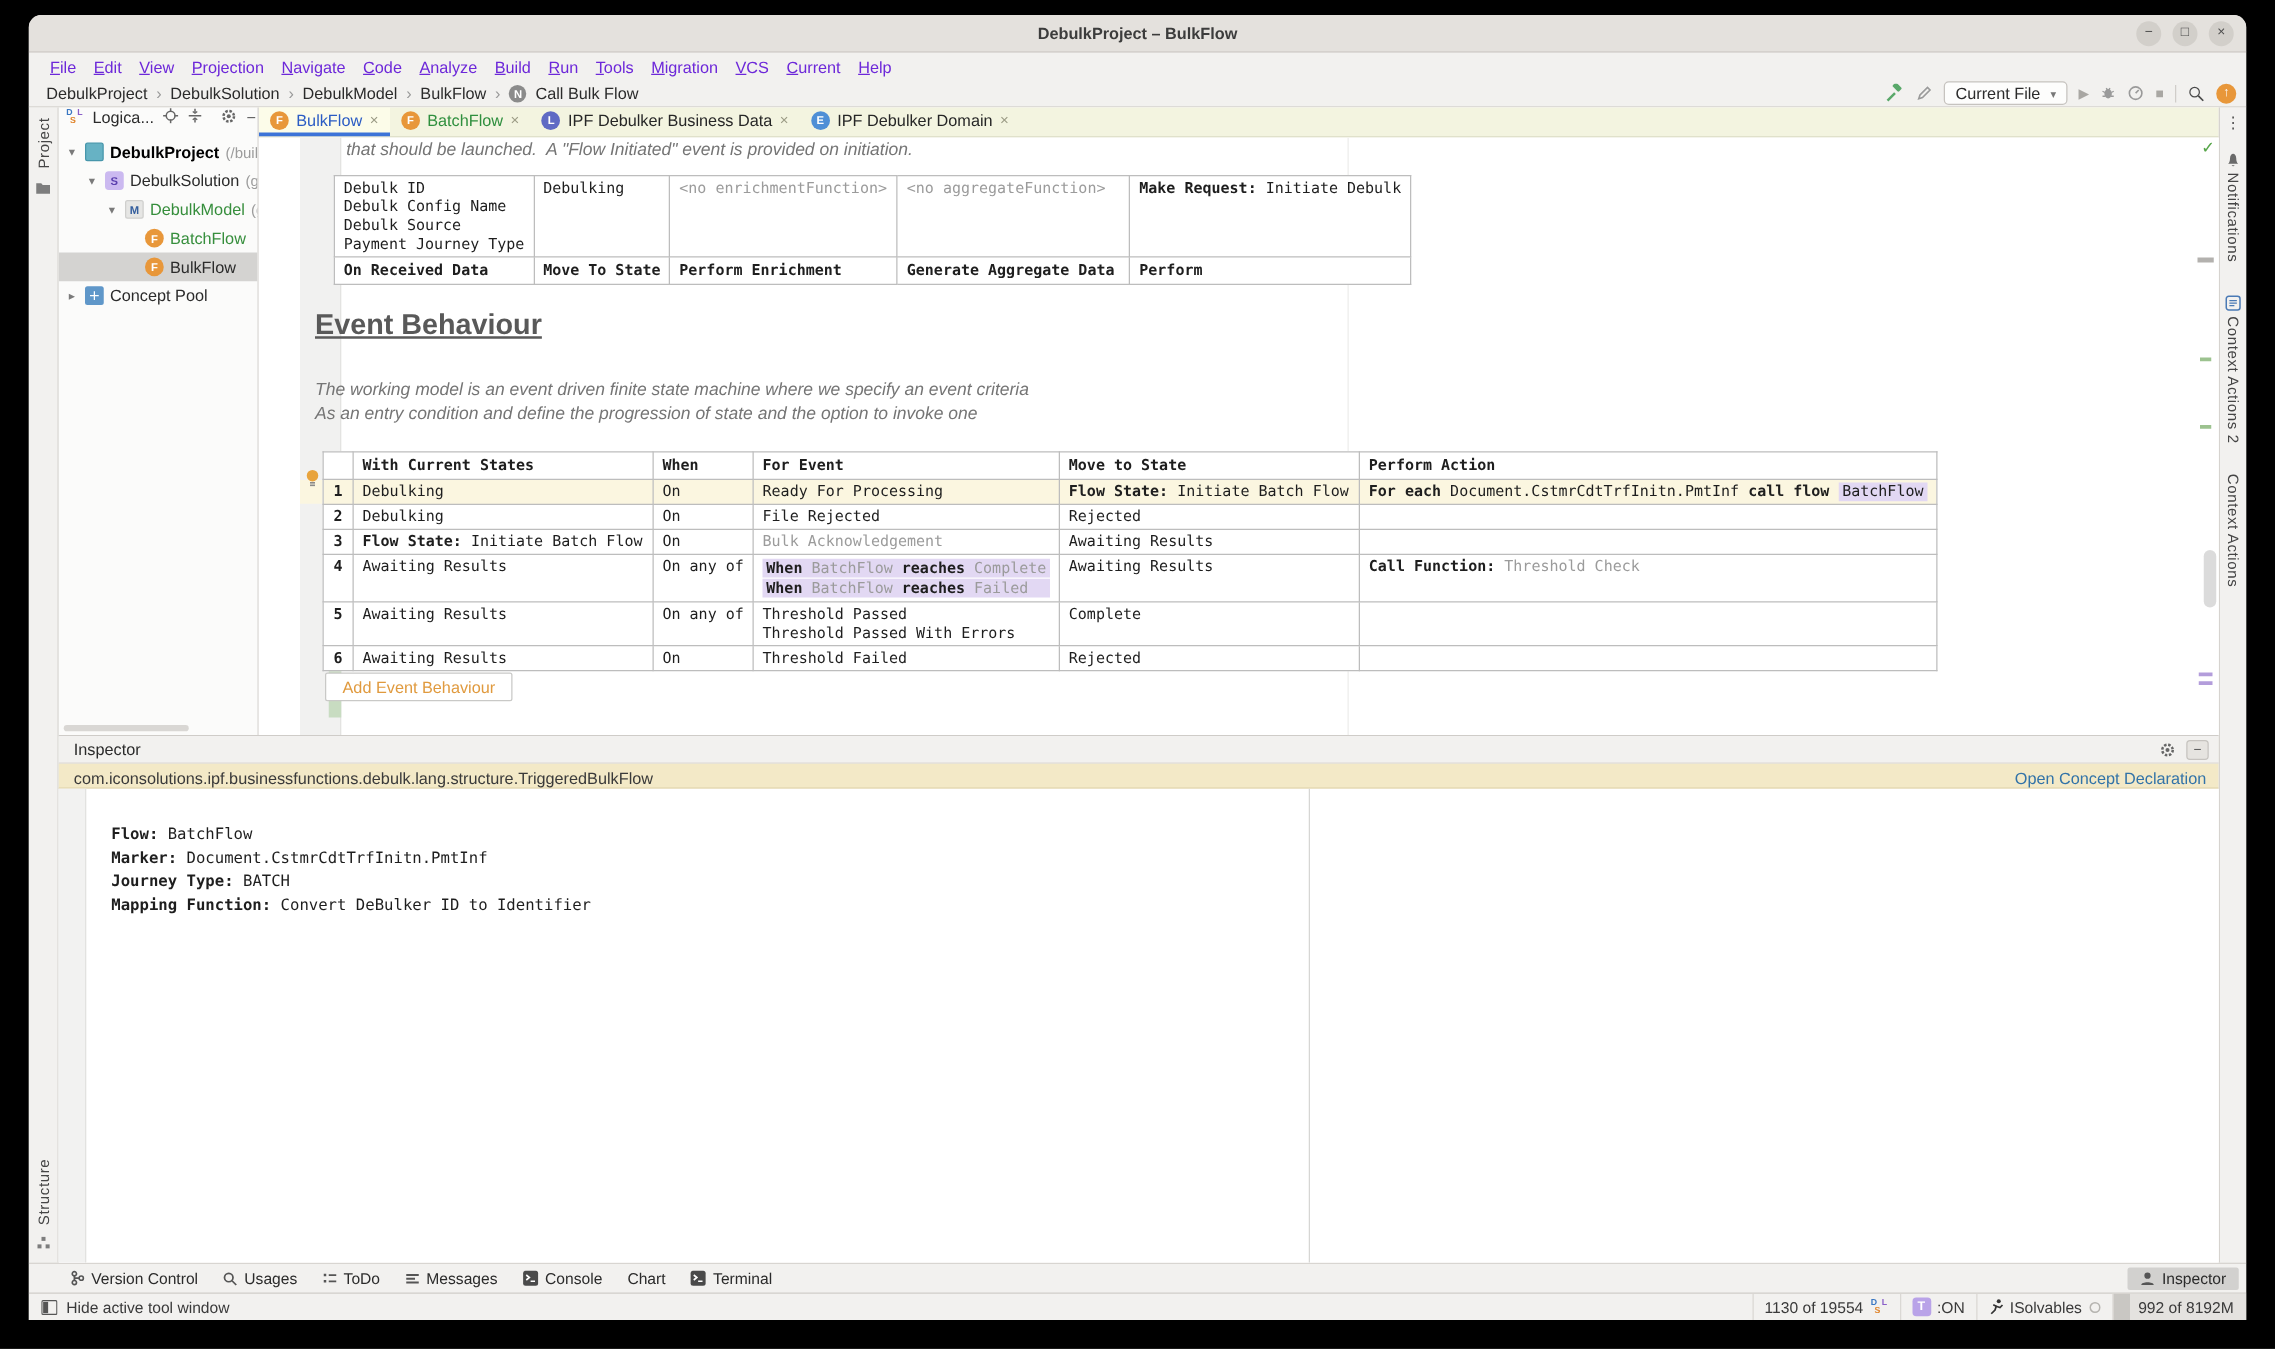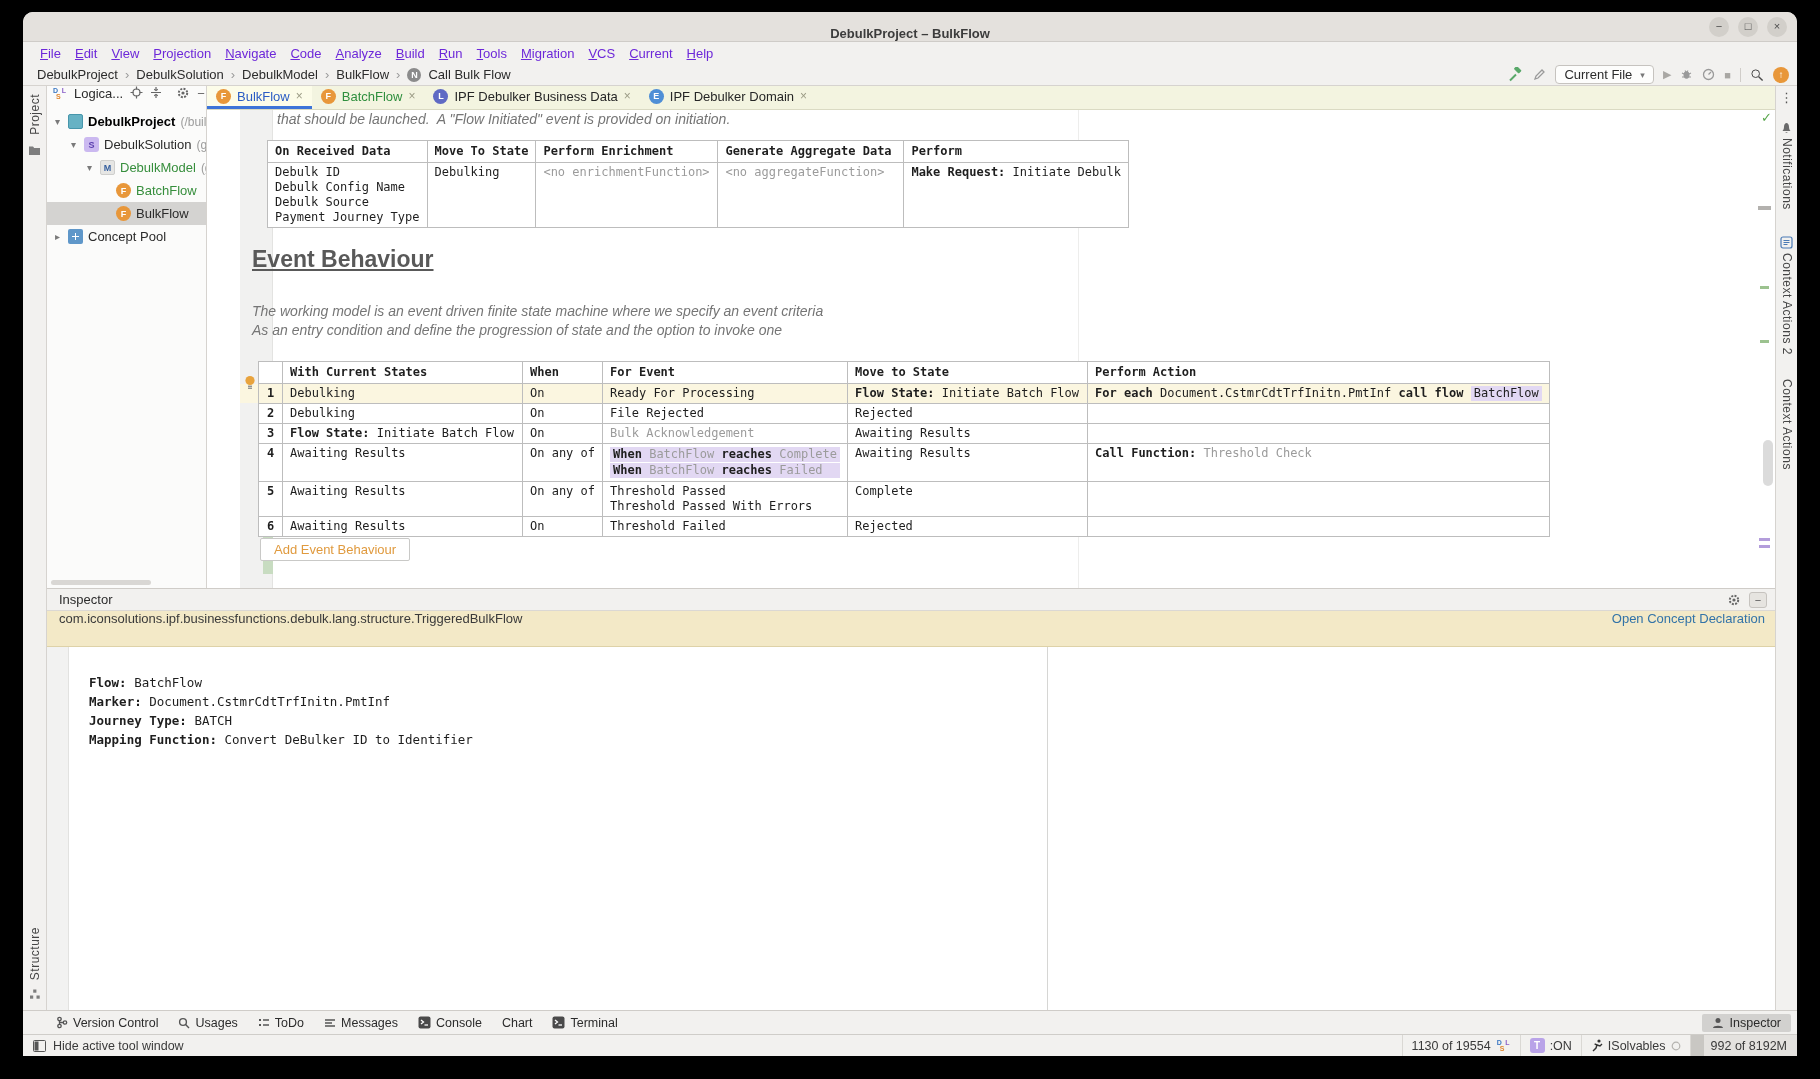--- a/index.html
+++ b/index.html
@@ -1,21 +1,21 @@
 <!DOCTYPE html>
 <html><head>
 <meta charset="utf-8">
 <style>
   *{box-sizing:border-box;margin:0;padding:0}
   body{background:#000;font-family:"Liberation Sans",sans-serif}
   .screen{position:relative;width:1820px;height:1079px;background:#000;overflow:hidden}
   .window{position:absolute;left:23px;top:12px;width:1774px;height:1044px;background:#f2f1ef;border-radius:10px 10px 0 0;overflow:hidden}
 
   
-  .titlebar{height:30px;background:#e4e1dd;border-bottom:1px solid #cfccc8;display:flex;align-items:flex-end;justify-content:center;position:relative}
+  .titlebar{height:30px;background:#e4e1dd;border-bottom:1px solid #cfccc8;display:flex;align-items:center;justify-content:center;position:relative}
   .title{font-weight:bold;font-size:13px;color:#3c3c3c}
   .winbtns{position:absolute;right:10px;top:5px;display:flex;gap:9px}
   .winbtn{width:20px;height:20px;border-radius:50%;background:#d2cfca;color:#4c4c4c;font-size:11px;line-height:18px;text-align:center}
 
   
   .menubar{height:22px;display:flex;align-items:center;padding-left:10px;background:#f2f1ef}
   .menu-item{display:inline-block;padding:0 7px;font-size:13px;color:#6d28d9}
   .menu-item::first-letter{text-decoration:underline}
   .navbar{height:22px;display:flex;align-items:center;justify-content:space-between;padding:0 8px 0 14px;border-bottom:1px solid #d6d3cf;background:#f2f1ef}
   .crumbs{display:flex;align-items:center;gap:7px;font-size:13px;color:#2b2b2b}
@@ -104,21 +104,21 @@
   .mk-g2{right:6px;top:230px;width:9px;height:3px;background:#9cc28f}
   .mk-p1{right:5px;top:428px;width:11px;height:3px;background:#b39ddb}
   .mk-p2{right:5px;top:435px;width:11px;height:3px;background:#b39ddb}
   .vthumb{right:2px;top:330px;width:10px;height:46px;background:rgba(0,0,0,.14);border-radius:5px}
 
   
   .inspector{height:422px;display:flex;flex-direction:column;border-top:1px solid #cfccc8;background:#fff}
   .insp-header{height:22px;background:#f2f1ef;border-bottom:1px solid #dbd8d4;display:flex;align-items:center;justify-content:space-between;padding:0 8px 0 12px;font-size:13px;color:#2b2b2b}
   .insp-hicons{display:flex;align-items:center;gap:8px}
   .boxed-minus{display:inline-flex;width:18px;height:16px;border:1px solid #c6c3bf;background:#e6e4e0;border-radius:3px;align-items:center;justify-content:center;color:#555;font-size:11px}
-  .insp-bar{height:36px;background:#f3e9c7;border-bottom:1px solid #ded2a8;display:flex;align-items:flex-start;justify-content:space-between;padding:0 10px 0 12px;font-size:13px;color:#3a3a3a}
+  .insp-bar{height:20px;background:#f3e9c7;border-bottom:1px solid #ded2a8;display:flex;align-items:flex-end;justify-content:space-between;padding:0 10px 0 12px;font-size:13px;color:#3a3a3a}
   .insp-link{color:#3273a8}
   .insp-content{flex:1;position:relative;background:#fff}
   .insp-strip{position:absolute;left:0;top:0;bottom:0;width:22px;background:#f2f2f1;border-right:1px solid #e2e2e0}
   .insp-divider{position:absolute;left:1000px;top:0;bottom:0;width:1px;background:#d6d6d4}
   .insp-fields{position:absolute;left:42px;top:26px;font-family:"DejaVu Sans Mono",monospace;font-size:12.5px;line-height:19px;color:#1e1e1e}
 
   
   .toolbar-bottom{height:24px;background:#f2f1ef;border-top:1px solid #cfccc8;display:flex;align-items:center;justify-content:space-between;padding:0 4px 0 33px;font-size:12.5px;color:#2b2b2b}
   .tw-items{display:flex;gap:20px;align-items:center}
   .tw-item{display:flex;align-items:center;gap:5px}
@@ -346,37 +346,37 @@
             <table class="t1">
               <colgroup>
                     <col style="width:152px">
                     <col style="width:108px">
                     <col style="width:182px">
                     <col style="width:186px">
                     <col style="width:225px">
                   </colgroup>
               <tbody>
                     <tr>
-                <th>On Received Data</th>
-                <th>Move To State</th>
-                <th>Perform Enrichment</th>
-                <th>Generate Aggregate Data</th>
-                <th>Perform</th>
-              </tr>
-              <tr>
                 <td>
                   <div>Debulk ID</div>
                   <div>Debulk Config Name</div>
                   <div>Debulk Source</div>
                   <div>Payment Journey Type</div>
                 </td>
                 <td>Debulking</td>
                 <td class="mut">&lt;no enrichmentFunction&gt;</td>
                 <td class="mut">&lt;no aggregateFunction&gt;</td>
                 <td><span class="b">Make Request:</span> <span>Initiate Debulk</span></td>
+              </tr>
+              <tr>
+                <th>On Received Data</th>
+                <th>Move To State</th>
+                <th>Perform Enrichment</th>
+                <th>Generate Aggregate Data</th>
+                <th>Perform</th>
               </tr>
             </tbody>
                 </table>
 
             <div class="h2">Event Behaviour</div>
             <div class="para">
               <div>The working model is an event driven finite state machine where we specify an event criteria</div>
               <div>As an entry condition and define the progression of state and the option to invoke one</div>
             </div>
 

